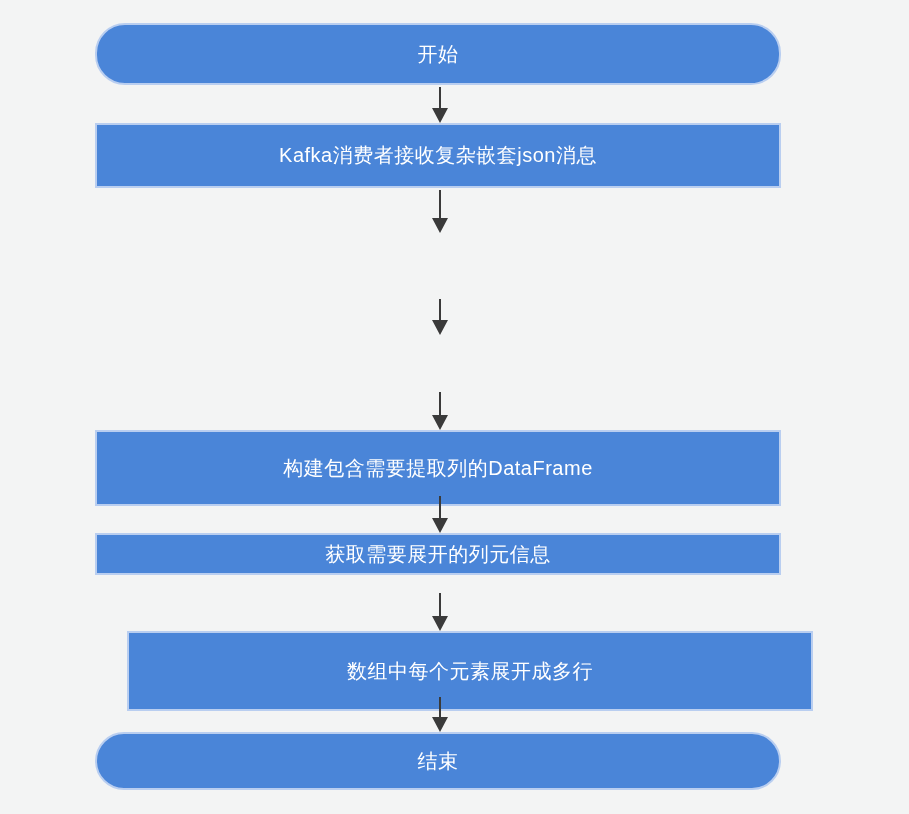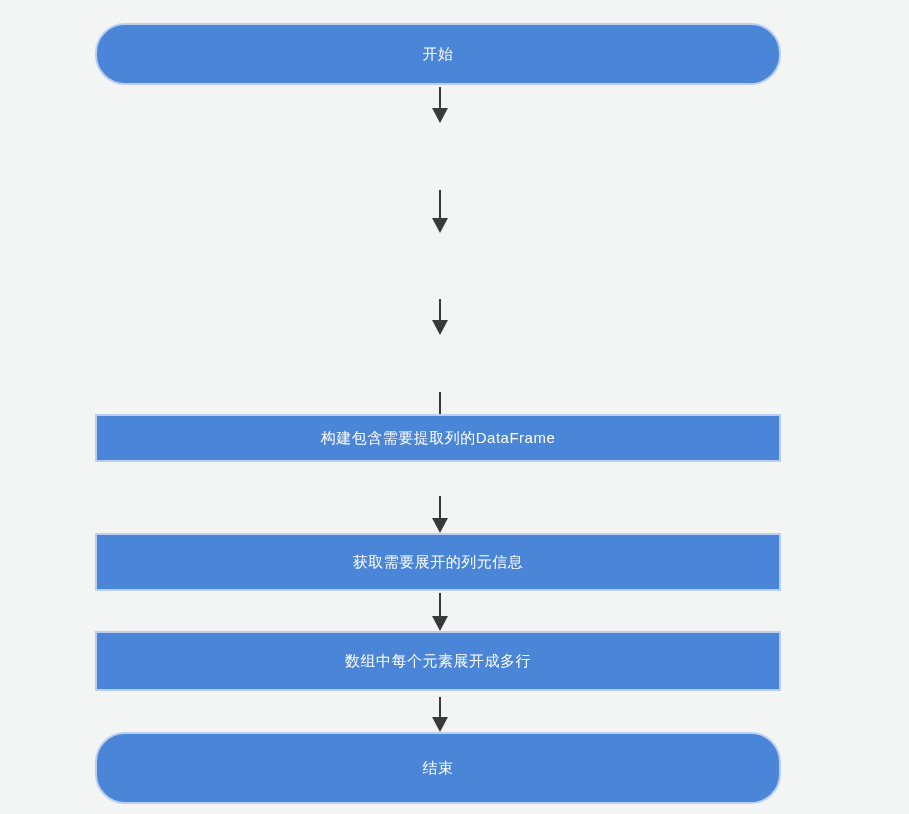--- a/index.html
+++ b/index.html
@@ -24,34 +24,34 @@
   .node{
     position:absolute;
     left:95px;
     width:686px;
     background:var(--node);
     border:2px solid var(--node-border);
     color:var(--text);
     display:flex;
     align-items:center;
     justify-content:center;
-    font-size:15px;
+    font-size:20px;
     letter-spacing:0.5px;
     text-align:center;
   }
   .node.terminator{border-radius:30px;}
   .node.process{border-radius:0;}
   .n1{top:23px;height:62px;}
   .n2{top:123px;height:65px;}
   .n3{top:233px;height:64px;}
   .n4{top:335px;height:55px;}
-  .n5{top:414px;height:48px;}
-  .n6{top:533px;height:58px;}
-  .n7{top:631px;height:60px;}
-  .n8{top:732px;height:72px;justify-content:center;}
+  .n5{top:430px;height:76px;}
+  .n6{top:533px;height:42px;}
+  .n7{top:631px;height:80px;margin-left:32px;}
+  .n8{top:732px;height:58px;justify-content:center;}
   .connector{
     position:absolute;
     left:431px;
     width:18px;
     display:flex;
     flex-direction:column;
     align-items:center;
   }
   .c1{top:87px;height:36px;}
   .c2{top:190px;height:43px;}
@@ -79,20 +79,23 @@
 
   <div class="node terminator n1">
     <span>开始</span>
   </div>
 
   <div class="connector c1">
     <div class="line"></div>
     <div class="head"></div>
   </div>
 
+  <div class="node process n2">
+    <span>Kafka消费者接收复杂嵌套json消息</span>
+  </div>
 
   <div class="connector c2">
     <div class="line"></div>
     <div class="head"></div>
   </div>
 
 
   <div class="connector c3">
     <div class="line"></div>
     <div class="head"></div>

